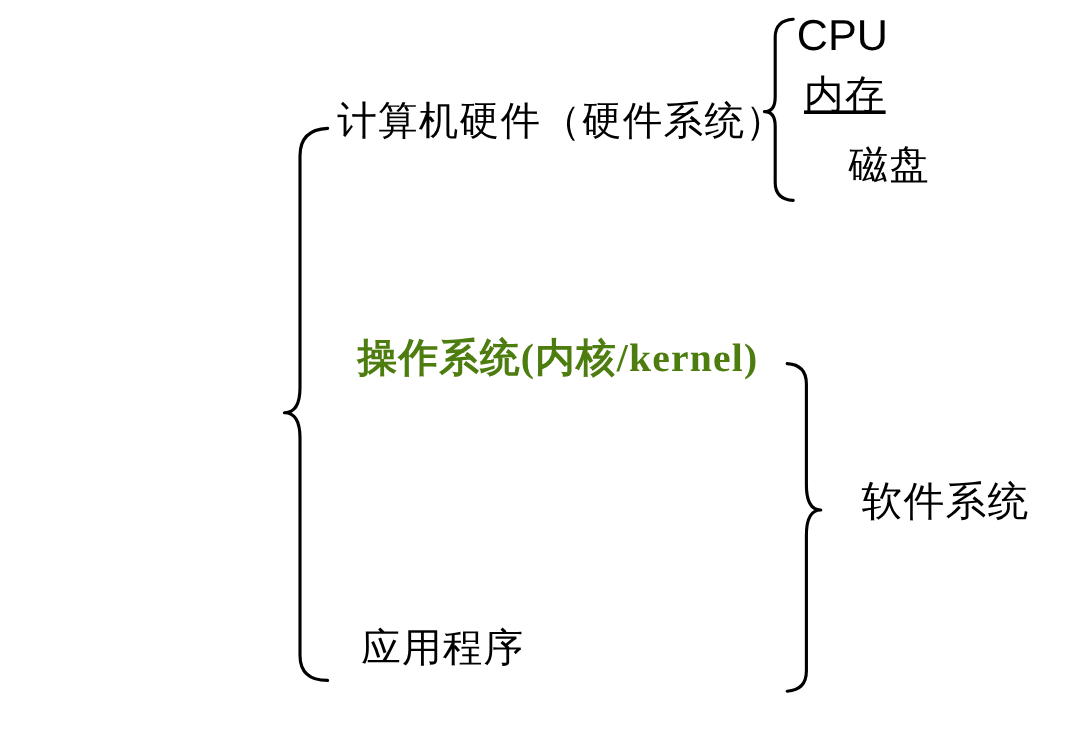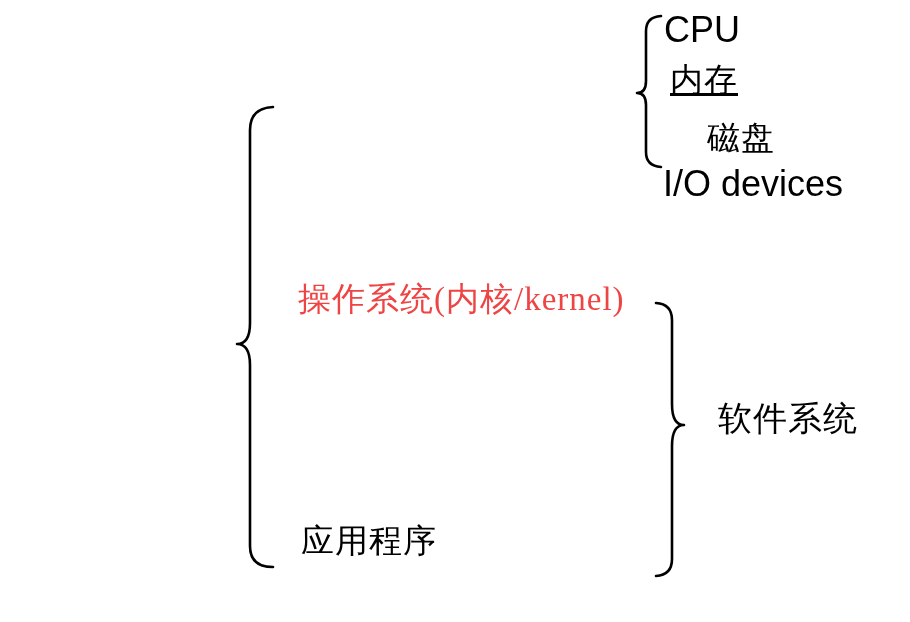--- a/index.html
+++ b/index.html
@@ -60,29 +60,29 @@
 
 <div class="canvas">
 
   <svg class="braces" viewBox="0 0 910 622" aria-hidden="true">
     <path d="M 273,107 Q 250,108 250,130 L 250,323 Q 250,344 237,344 Q 250,344 250,365 L 250,546 Q 250,567 273,567"></path>
     <path d="M 661,16 Q 646,17 646,31 L 646,81 Q 646,93 637,93 Q 646,93 646,105 L 646,152 Q 646,166 661,167"></path>
     <path d="M 656,303 Q 672,304 672,320 L 672,404 Q 672,425 684,425 Q 672,425 672,446 L 672,559 Q 672,575 656,576"></path>
   </svg>
 
 
+  <div class="label cn hw-title">计算机硬件（硬件系统）</div>
 
   <div class="label latin hw-item-cpu">CPU</div>
 
   <div class="label cn hw-item-mem">内存</div>
 
   <div class="label cn hw-item-disk">磁盘</div>
 
-  <div class="label latin hw-item-io">I/O devices</div>
 
-  <div class="label cn sw-item-os" style="color: #ef4444;">操作系统(内核/kernel)</div>
+  <div class="label cn sw-item-os" style="color: #4d7c0f; font-weight: bold;">操作系统(内核/kernel)</div>
 
 
   <div class="label cn sw-item-app" style="color: rgb(0, 0, 0);">应用程序</div>
 
   <div class="label cn sw-group">软件系统</div>
 
 </div>
 
 </body></html>

